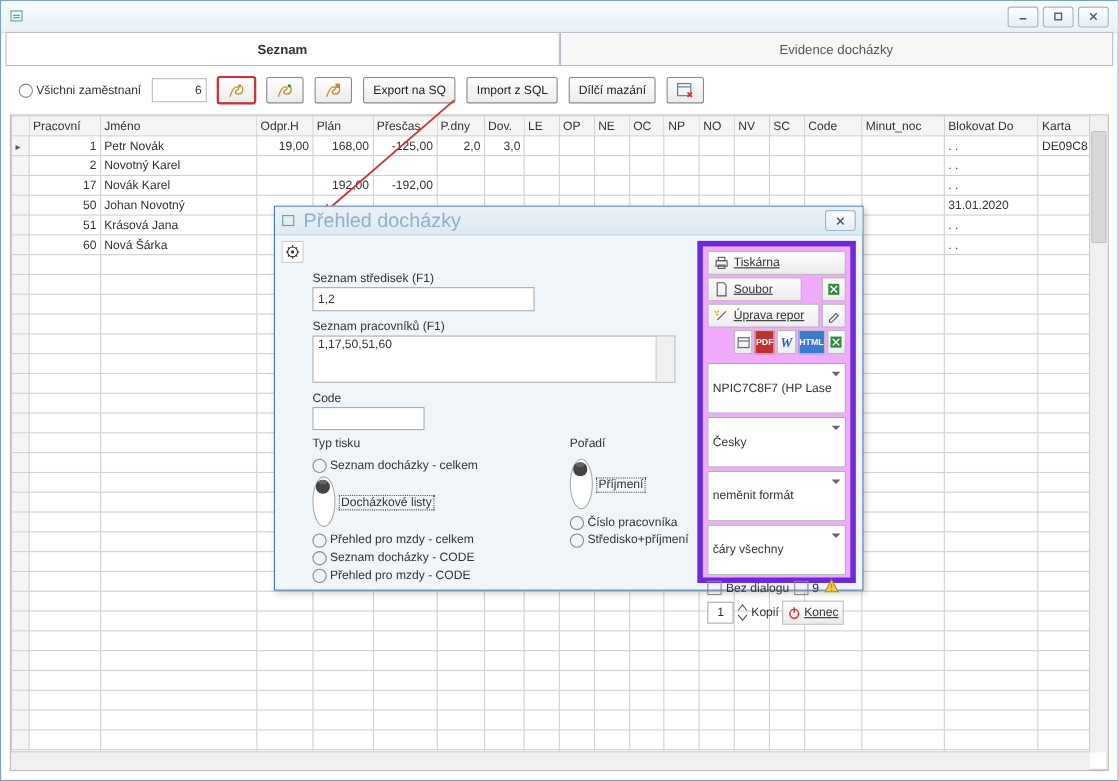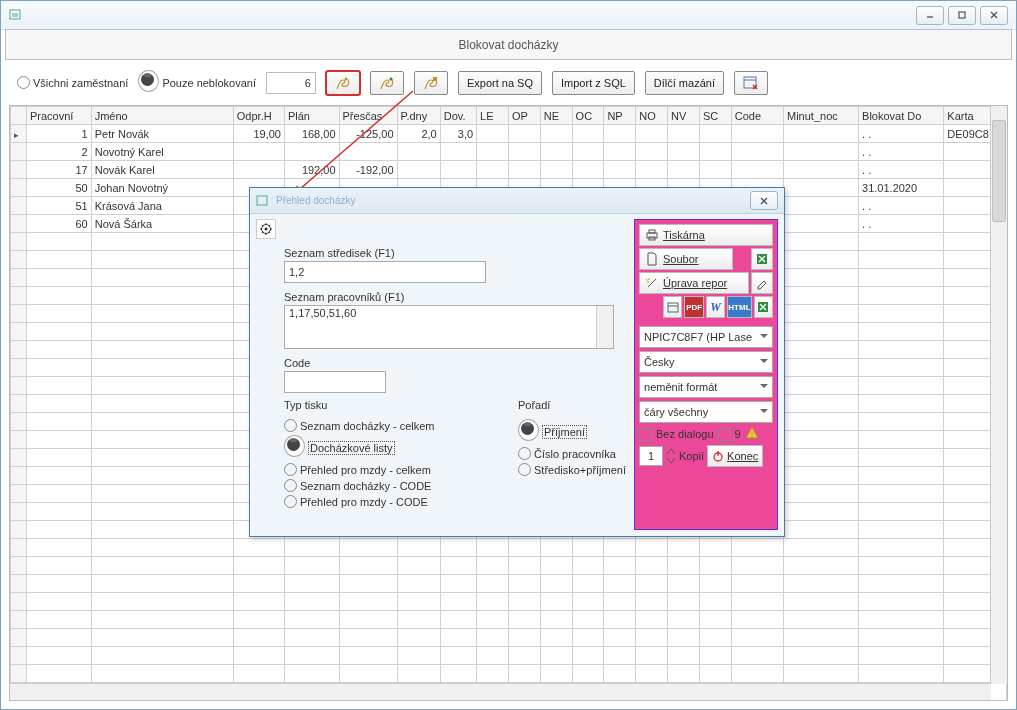--- a/index.html
+++ b/index.html
@@ -29,42 +29,42 @@
 table.grid th{background:#f5f5f5;font-weight:normal;text-align:left;position:relative;}
 .row-indicator{width:13px;background:#f5f5f5;border-right:1px solid #ccc;}
 .row-indicator.current::before{content:"▸";color:#555;font-size:9px;}
 .hscroll{position:absolute;bottom:0;left:0;right:16px;height:16px;background:#f0f0f0;border-top:1px solid #ccc;}
 .vscroll{position:absolute;top:0;bottom:16px;right:0;width:16px;background:#f0f0f0;border-left:1px solid #ccc;}
 .vscroll-thumb{position:absolute;top:14px;left:1px;right:1px;height:100px;background:#d8d8d8;border:1px solid #bfbfbf;border-radius:2px;}
 .arrow-annot{position:absolute;pointer-events:none;}
 
 
 .dlg{position:absolute;top:186px;left:248px;width:534px;height:348px;border:1px solid #4d7aa3;background:#f0f5fa;box-shadow:2px 2px 6px rgba(0,0,0,.2);}
-.dlg-title{height:25px;background:linear-gradient(#eaf2f8,#dde9f2);border-bottom:1px solid #bcd3e4;display:flex;align-items:center;padding:0 6px;font-size:10px;color:#8fb0c8;}
+.dlg-title{height:25px;background:linear-gradient(#eaf2f8,#dde9f2);border-bottom:1px solid #bcd3e4;display:flex;align-items:center;padding:0 6px;font-size:18px;color:#8fb0c8;}
 .dlg-close{margin-left:auto;width:26px;height:17px;border:1px solid #9eb6c9;border-radius:3px;background:linear-gradient(#fdfdfd,#e6eef4);display:flex;align-items:center;justify-content:center;}
 .dlg-body{position:absolute;top:25px;left:0;right:0;bottom:0;padding:6px;display:flex;gap:8px;}
 .dlg-left{flex:1;display:flex;flex-direction:column;}
-.dlg-right{width:148px;border:1px solid #6d28d9;background:#ec4899;padding:4px;box-sizing:border-box;}
+.dlg-right{width:148px;border:5px solid #6d28d9;background:#f0abfc;padding:4px;box-sizing:border-box;}
 .gear{width:18px;height:18px;border:1px solid #ccc;background:#fff;display:inline-flex;align-items:center;justify-content:center;}
 .gear svg{width:12px;height:12px;}
 .lbl{margin:8px 0 2px 28px;color:#333;font-size:11px;}
 .txt{margin-left:28px;border:1px solid #aaa;background:#fff;height:20px;width:192px;padding:0 4px;line-height:20px;}
 .txta{margin-left:28px;border:1px solid #aaa;background:#fff;height:40px;width:320px;padding:1px 4px;position:relative;}
 .txta-scroll{position:absolute;top:0;right:0;bottom:0;width:16px;background:#f0f0f0;border-left:1px solid #ccc;}
 .fieldset legend,.fs-title{font-size:11px;color:#333;}
 .two-col{display:flex;gap:24px;margin:6px 0 0 28px;}
 .col{flex:none;}
 .radio-vert{display:flex;flex-direction:column;gap:3px;}
 .radio-vert .radio{white-space:nowrap;}
 .radio-vert .sel-text{border:1px dotted #555;padding:0 1px;}
 .out-btn{display:flex;align-items:center;gap:4px;border:1px solid #bbb;background:linear-gradient(#fff,#ececec);height:20px;padding:0 5px;margin-bottom:2px;font-size:11px;}
 .out-btn .ic{width:14px;height:14px;display:inline-flex;align-items:center;justify-content:center;}
 .out-row{display:flex;gap:2px;margin-bottom:2px;margin-left:24px;}
 .out-row .small{flex:1;border:1px solid #bbb;background:linear-gradient(#fff,#ececec);height:20px;display:inline-flex;align-items:center;justify-content:center;font-size:8px;font-weight:bold;}
-.sel{border:1px solid #aaa;background:#fff;height:20px;display:flex;align-items:center;padding:0 4px;margin-bottom:3px;font-size:11px;position:relative;}
+.sel{border:1px solid #aaa;background:#fff;height:20px;display:flex;align-items:center;padding:12px 4px;margin-bottom:3px;font-size:11px;position:relative;}
 .sel::after{content:"";position:absolute;right:4px;top:7px;border:4px solid transparent;border-top-color:#666;}
 .chk{width:11px;height:11px;border:1px solid #888;display:inline-block;}
 .spin{width:22px;height:18px;border:1px solid #aaa;text-align:center;line-height:18px;background:#fff;}
 .right-bot{display:flex;align-items:center;gap:3px;margin-top:3px;}
 .konec{border:1px solid #bbb;background:linear-gradient(#fff,#ececec);height:20px;display:inline-flex;align-items:center;padding:0 4px;gap:3px;}
 svg{overflow:visible;}
 </style>
 </head>
 <body>
 
@@ -90,32 +90,29 @@
       <div class="win-btn">
           <svg viewBox="0 0 10 10">
             <path d="M2 2L8 8M8 2L2 8" stroke="#456" stroke-width="1.3"></path>
           </svg>
         </div>
     </div>
   </div>
 
   <div class="content">
     <div class="tab-strip">
-      <div class="tab">Blokovat docházky</div>
+      <div class="tab active">Seznam</div>
+      <div class="tab">Evidence docházky</div>
     </div>
 
     <div class="toolbar">
       <div class="radio-group">
         <label class="radio">
             <span class="radio-dot"></span>
             <span>Všichni zaměstnaní</span>
-          </label>
-        <label class="radio">
-            <span class="radio-dot sel"></span>
-            <span>Pouze neblokovaní</span>
           </label>
       </div>
       <div class="num-box">6</div>
       <div class="btn icon-only highlight">
         <svg width="16" height="16" viewBox="0 0 16 16">
             <path d="M2 14c2-6 4-9 6-9 1 0 2 .5 2 1.5 0 2-3 1-3 3 0 1 1 2 3 2 3 0 5-3 3-7" fill="none" stroke="#c0902b" stroke-width="1.2"></path>
             <circle cx="11" cy="4" r="1.5" fill="#c0902b"></circle>
           </svg>
       </div>
       <div class="btn icon-only">

